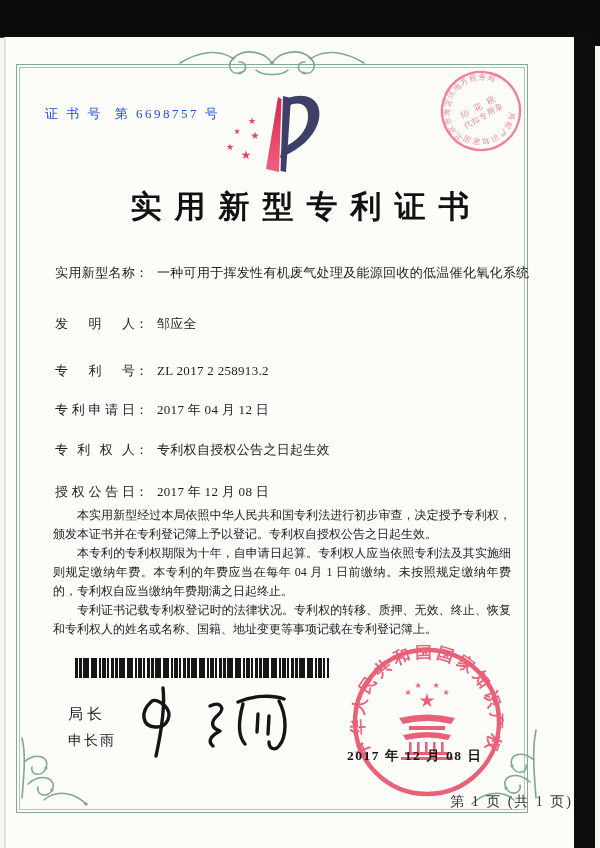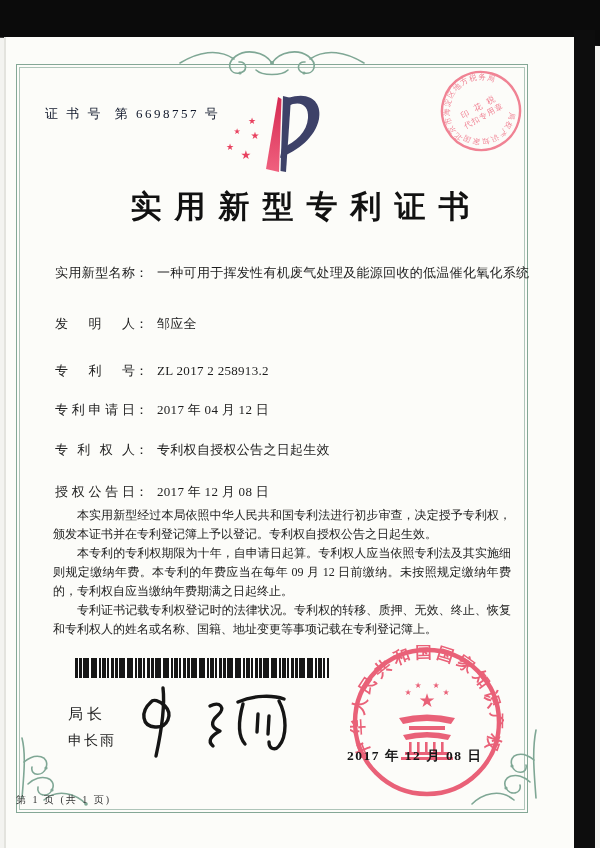--- a/index.html
+++ b/index.html
@@ -11,21 +11,21 @@
   .scan{position:relative;width:600px;height:848px;background:#f3f3f0;overflow:hidden;}
   .band-top{position:absolute;left:0;top:0;width:600px;height:46px;background:#0b0b0b;
     clip-path:polygon(0 0,100% 0,100% 100%,0 82%);}
   .band-right{position:absolute;left:574px;top:30px;width:21px;height:818px;background:#0d0d0d;}
   .page{position:absolute;left:4px;top:37px;width:570px;height:811px;background:#fcfcf9;
     box-shadow:inset 2px 0 0 #e3e3de;}
   .frame{position:absolute;left:16px;top:64px;width:512px;height:749px;
     border:1.5px solid var(--frame-green);}
   .frame::after{content:"";position:absolute;inset:2px;border:1px solid rgba(132,167,150,.65);}
   .orn{position:absolute;pointer-events:none;}
-  .cert-no{position:absolute;left:45px;top:105px;font-size:13px;letter-spacing:2.5px;color:#0f172a;}
+  .cert-no{position:absolute;left:45px;top:105px;font-size:13px;letter-spacing:2.5px;color:#1d4ed8;}
   .cert-no .num{margin-left:6px;}
   .logo{position:absolute;left:222px;top:88px;}
   .title{position:absolute;left:16px;top:186px;width:568px;text-align:center;
     font-size:31px;font-weight:700;letter-spacing:13px;text-indent:13px;color:#111;}
   .fields{position:absolute;left:55px;top:258px;width:470px;font-size:13px;}
   .frow{position:absolute;left:0;white-space:nowrap;}
   .flabel{display:inline-block;width:80px;text-align:justify;text-align-last:justify;vertical-align:top;}
   .fcolon{display:inline-block;width:14px;}
   .fvalue{letter-spacing:.3px;margin-left:8px;}
   .r0{top:6px;}.r1{top:57px;}.r2{top:104px;}.r3{top:143px;}.r4{top:183px;}.r5{top:225px;}
@@ -39,22 +39,22 @@
       repeating-linear-gradient(90deg,#161616 0 1px,transparent 1px 6px);}
   .signer-title{position:absolute;left:68px;top:705px;font-size:15px;letter-spacing:4px;
     font-family:"Liberation Sans","DejaVu Sans",sans-serif;text-align:right;}
   .signer-name{position:absolute;left:68px;top:732px;font-size:14px;letter-spacing:2px;
     font-family:"Liberation Sans","DejaVu Sans",sans-serif;}
   .signature{position:absolute;left:130px;top:683px;}
   .seal{position:absolute;left:350px;top:645px;opacity:.9;}
   .seal-date{position:absolute;left:347px;top:747px;font-size:13.5px;letter-spacing:1.5px;
     color:#161616;font-weight:600;}
   .tax-stamp{position:absolute;left:438px;top:68px;transform:rotate(-29deg);opacity:.85;}
-  .footer{position:absolute;left:16px;top:793px;width:557px;text-align:left;
-    font-size:10px;letter-spacing:2px;color:#333;}
+  .footer{position:absolute;left:16px;top:793px;width:557px;text-align:right;
+    font-size:14px;letter-spacing:2px;color:#333;}
   svg text{font-family:"Liberation Serif","DejaVu Serif",serif;}
 </style>
 </head>
 <body>
 
 <div class="scan">
   <div class="band-top"></div>
   <div class="band-right"></div>
   <div class="page"></div>
 
@@ -146,21 +146,21 @@
     <div class="frow r4">
       <span class="flabel">专利权人</span><span class="fcolon">：</span><span class="fvalue">专利权自授权公告之日起生效</span>
     </div>
     <div class="frow r5">
       <span class="flabel">授权公告日</span><span class="fcolon">：</span><span class="fvalue">2017 年 12 月 08 日</span>
     </div>
   </div>
 
   <div class="paras">
     <p>本实用新型经过本局依照中华人民共和国专利法进行初步审查，决定授予专利权，颁发本证书并在专利登记簿上予以登记。专利权自授权公告之日起生效。</p>
-    <p>本专利的专利权期限为十年，自申请日起算。专利权人应当依照专利法及其实施细则规定缴纳年费。本专利的年费应当在每年 09 月 12 日前缴纳。未按照规定缴纳年费的，专利权自应当缴纳年费期满之日起终止。</p>
+    <p>本专利的专利权期限为十年，自申请日起算。专利权人应当依照专利法及其实施细则规定缴纳年费。本专利的年费应当在每年 04 月 1 日前缴纳。未按照规定缴纳年费的，专利权自应当缴纳年费期满之日起终止。</p>
     <p>专利证书记载专利权登记时的法律状况。专利权的转移、质押、无效、终止、恢复和专利权人的姓名或名称、国籍、地址变更等事项记载在专利登记簿上。</p>
   </div>
 
   <div class="barcode"></div>
 
   <div class="signer-title">局长</div>
   <div class="signer-name">申长雨</div>
 
   <svg class="signature" width="170" height="78" viewBox="0 0 170 78">
     <g fill="none" stroke="#151515" stroke-width="3.4" stroke-linecap="round" stroke-linejoin="round">

